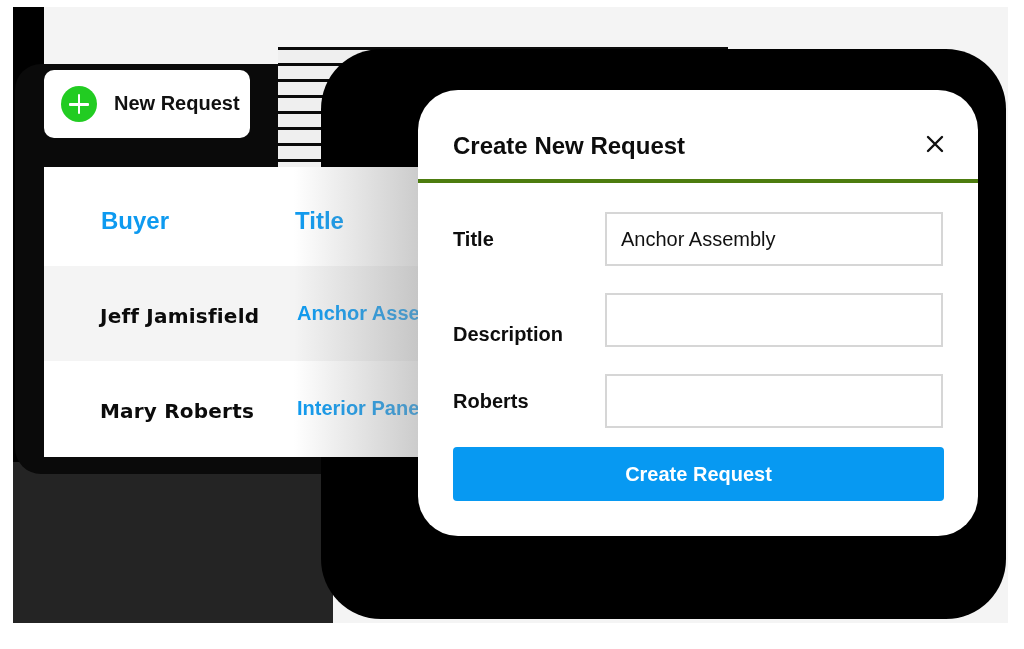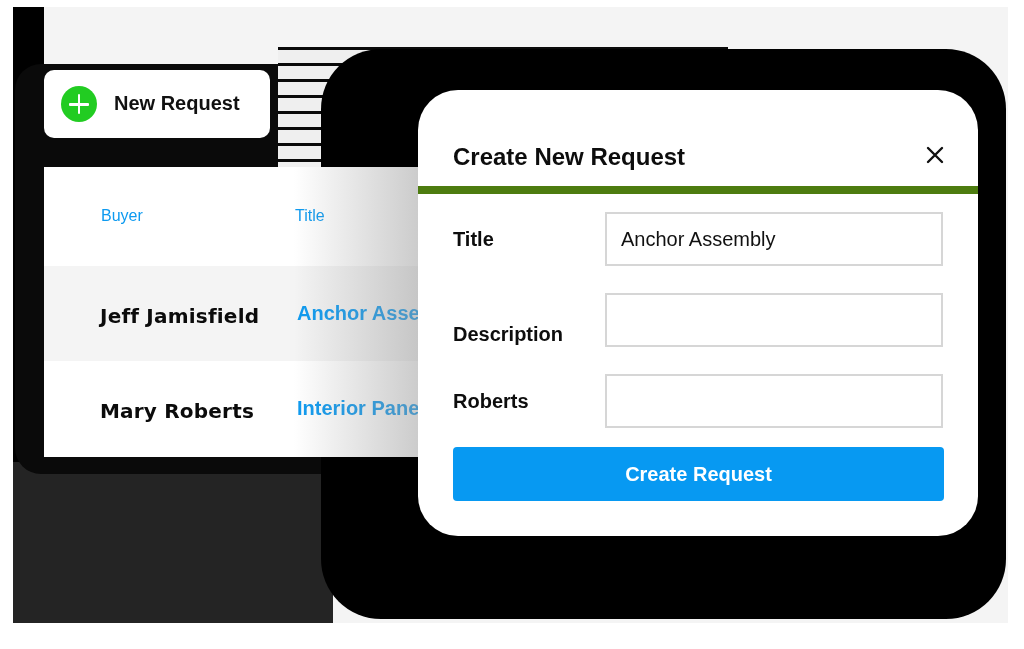--- a/index.html
+++ b/index.html
@@ -41,37 +41,37 @@
     .panel::after {
       content: ""; position: absolute; right: 0; top: 0; width: 140px; height: 100%;
       background: linear-gradient(90deg, rgba(255,255,255,0) 0%, rgba(150,150,150,0.55) 100%);
       pointer-events: none;
     }
     .table-header {
       position: absolute; left: 0; top: 0; width: 100%; height: 99px;
       background: #ffffff;
     }
     .th {
-      position: absolute; top: 40px; font-weight: normal; font-size: 16px; color: #0d9af0; text-align: center;
+      position: absolute; top: 40px; font-weight: bold; font-size: 24px; color: #0d9af0; text-align: center;
     }
     .row {
       position: absolute; left: 0; width: 100%; height: 95px;
     }
     .row.alt { background: #f4f4f4; }
     .cell-buyer {
       position: absolute; left: 56px; font-weight: bold; font-size: 20px; color: #0b0b0b;
       font-family: "DejaVu Sans", sans-serif; letter-spacing: 0.2px;
     }
     .cell-title {
       position: absolute; left: 253px; font-weight: bold; font-size: 20px; color: #0d9af0;
       white-space: nowrap;
     }
 
     .new-request-btn {
-      position: absolute; left: 31px; top: 63px; width: 226px; height: 68px;
+      position: absolute; left: 31px; top: 63px; width: 206px; height: 68px;
       background: #ffffff; border-radius: 10px; display: flex; align-items: center;
       cursor: pointer;
     }
     .plus-icon {
       position: absolute; left: 17px; top: 16px; width: 36px; height: 36px; border-radius: 50%;
       background: #22cc22;
     }
     .plus-icon::before, .plus-icon::after {
       content: ""; position: absolute; background: #ffffff; border-radius: 1px;
     }
@@ -80,22 +80,22 @@
     .new-request-label {
       position: absolute; left: 70px; top: 22px; font-weight: bold; font-size: 20px; color: #111111;
     }
 
     
     .modal {
       position: absolute; left: 405px; top: 83px; width: 560px; height: 446px;
       background: #ffffff; border-radius: 40px; overflow: hidden;
     }
     .modal-header {
-      position: absolute; left: 0; top: 16px; width: 100%; height: 88px;
-      border-bottom: 8px solid #4d7c0f;
+      position: absolute; left: 0; top: 5px; width: 100%; height: 88px;
+      border-bottom: 4px solid #4d7c0f;
     }
     .modal-title {
       position: absolute; left: 35px; top: 37px; font-weight: bold; font-size: 24px; color: #0d0d0d;
     }
     .close-icon {
       position: absolute; left: 505px; top: 37px; width: 24px; height: 24px; cursor: pointer;
     }
     .form-label {
       position: absolute; left: 35px; font-weight: bold; font-size: 20px; color: #0d0d0d;
     }

